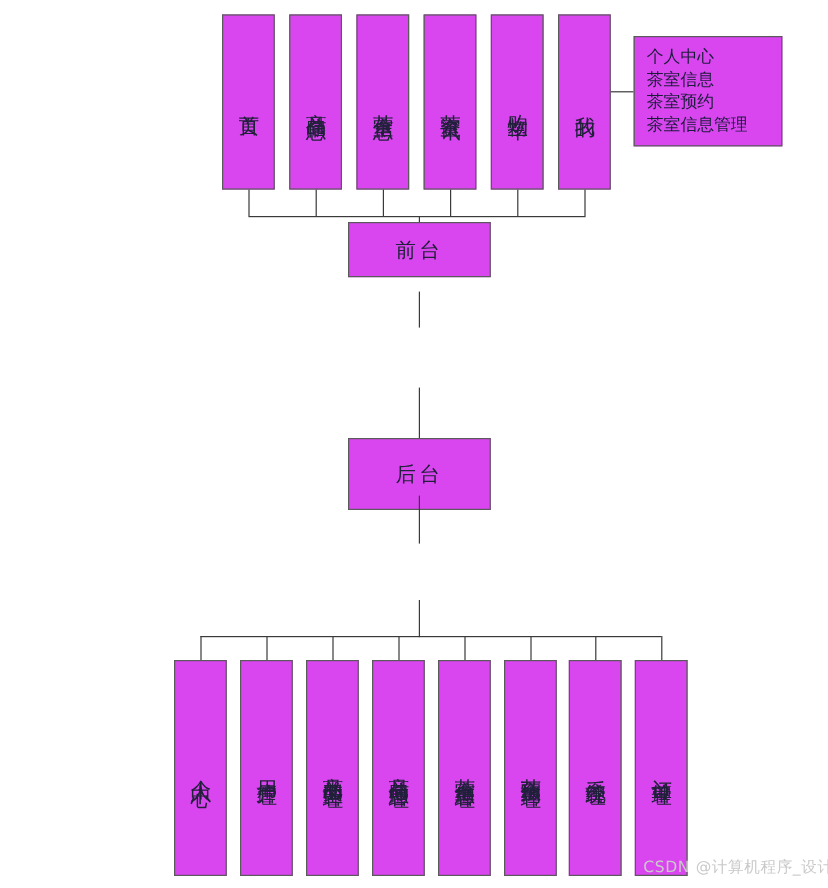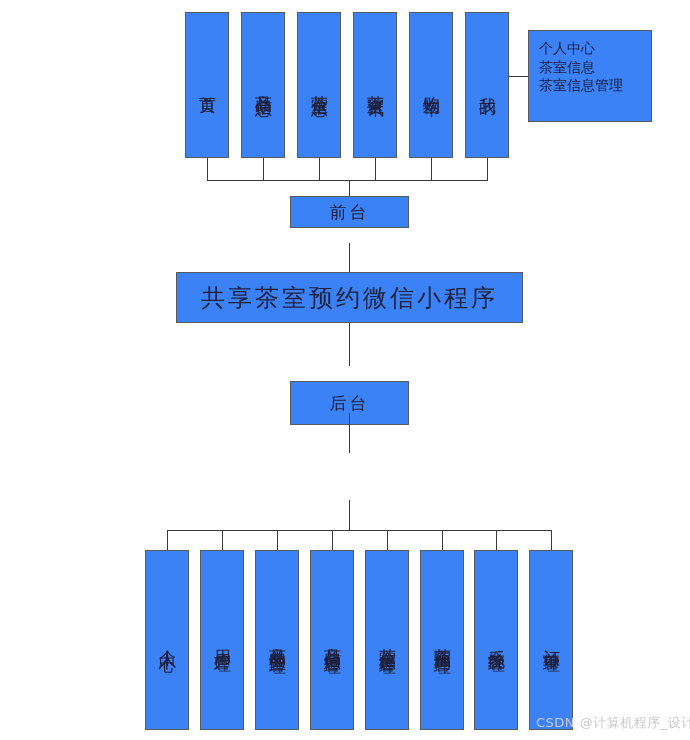--- a/index.html
+++ b/index.html
@@ -20,21 +20,21 @@
     left: 0; top: 0;
     width: 690px;
     height: 740px;
   }
 
   
   .box {
     position: absolute;
     box-sizing: border-box;
     border: 1px solid #5a5a5a;
-    background: #3b82f6;
+    background: #d946ef;
     display: flex;
     align-items: center;
     justify-content: center;
     color: #20203a;
   }
 
   
   .vbox {
     writing-mode: vertical-rl;
     text-orientation: upright;
@@ -58,24 +58,24 @@
     height: 180px;
   }
 
   
   .hbox {
     font-size: 17px;
     letter-spacing: 3px;
   }
 
   #box-frontend {
-    left: 290px; top: 196px; width: 119px; height: 32px;
+    left: 290px; top: 185px; width: 119px; height: 46px;
   }
   #box-backend {
-    left: 290px; top: 381px; width: 119px; height: 44px;
+    left: 290px; top: 365px; width: 119px; height: 60px;
   }
   #box-admin {
     left: 290px; top: 452px; width: 119px; height: 48px;
   }
   #box-title {
     left: 176px; top: 272px; width: 347px; height: 51px;
     font-size: 24px;
     letter-spacing: 3px;
   }
 
@@ -133,43 +133,41 @@
   </div>
   <div class="box vbox top-box" style="left:465px;">
     <span>我的</span>
   </div>
 
   <div class="line hline" style="left:509px; top:76px; width:19px;"></div>
 
   <div class="box" id="box-mylist">
     <div class="li">个人中心</div>
     <div class="li">茶室信息</div>
+    <div class="li">茶室预约</div>
     <div class="li">茶室信息管理</div>
   </div>
 
   <div class="line vline" style="left:207px; top:158px; height:22px;"></div>
   <div class="line vline" style="left:263px; top:158px; height:22px;"></div>
   <div class="line vline" style="left:319px; top:158px; height:22px;"></div>
   <div class="line vline" style="left:375px; top:158px; height:22px;"></div>
   <div class="line vline" style="left:431px; top:158px; height:22px;"></div>
   <div class="line vline" style="left:487px; top:158px; height:22px;"></div>
 
   <div class="line hline" style="left:207px; top:180px; width:281px;"></div>
 
   <div class="line vline" style="left:349px; top:180px; height:16px;"></div>
 
   <div class="box hbox" id="box-frontend">
     <span>前台</span>
   </div>
 
   <div class="line vline" style="left:349px; top:243px; height:30px;"></div>
 
-  <div class="box hbox" id="box-title">
-    <span>共享茶室预约微信小程序</span>
-  </div>
 
   <div class="line vline" style="left:349px; top:323px; height:43px;"></div>
 
   <div class="box hbox" id="box-backend">
     <span>后台</span>
   </div>
 
   <div class="line vline" style="left:349px; top:413px; height:40px;"></div>
 
 

